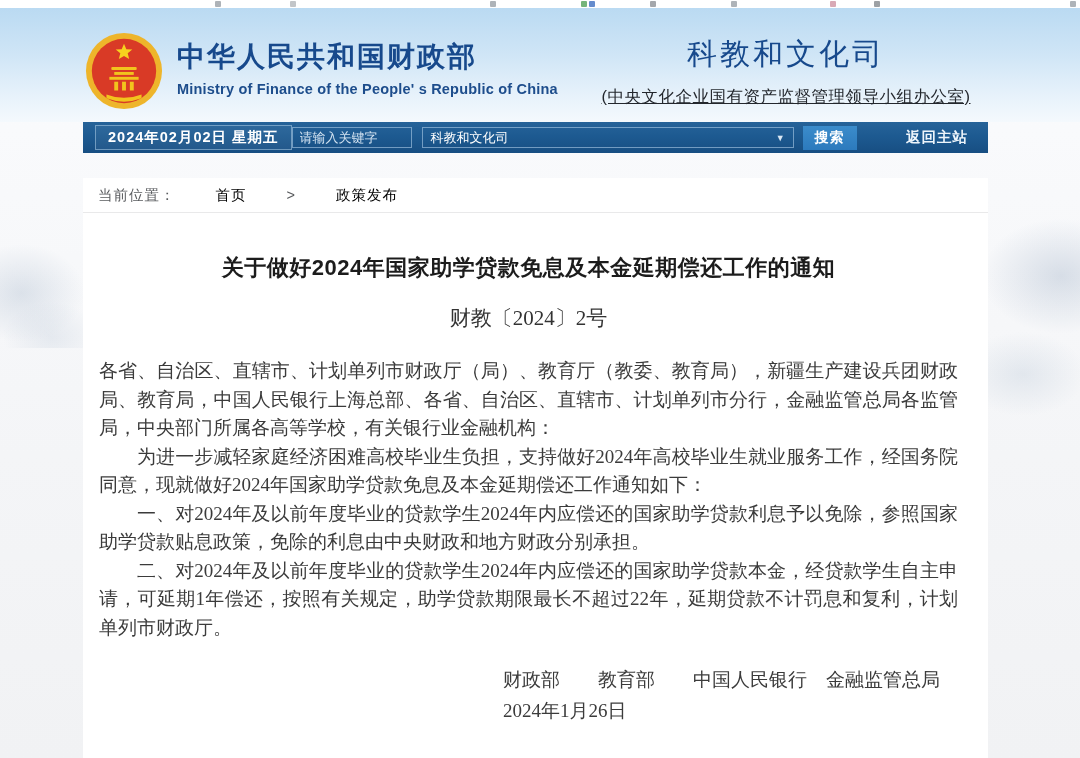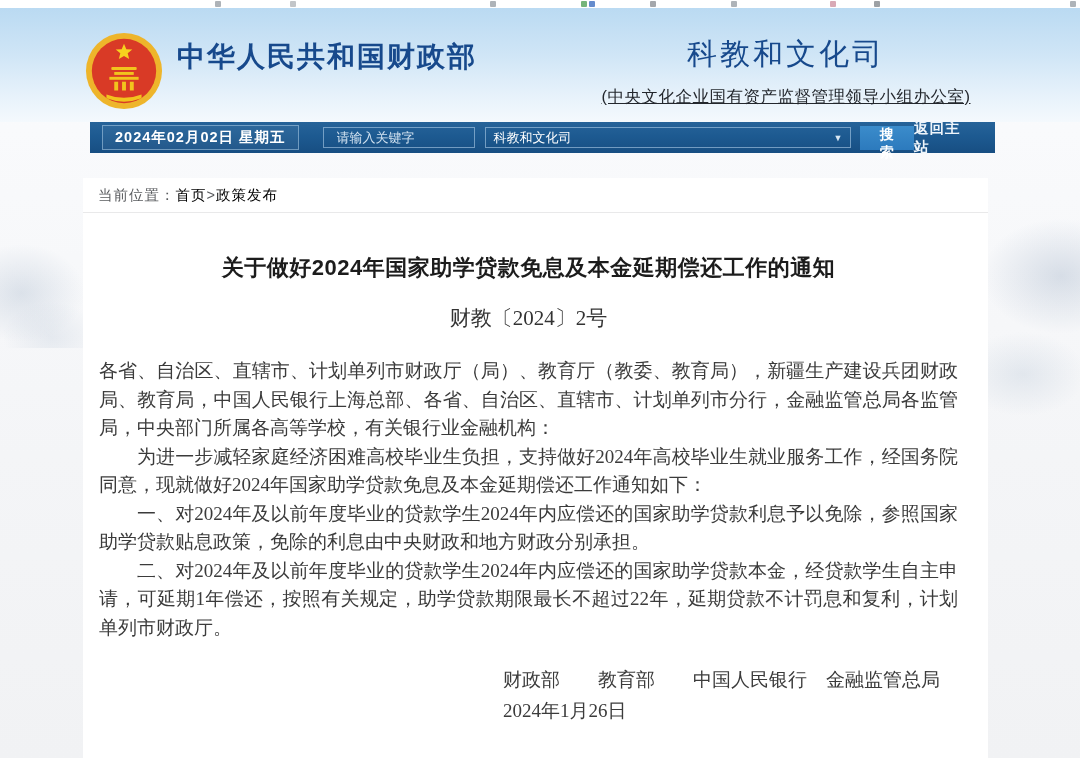--- a/index.html
+++ b/index.html
@@ -37,32 +37,32 @@
                radial-gradient(ellipse 70px 50px at 60% 95%, rgba(160,178,200,.2), transparent 70%);
   }
   .mount-right {
     position:absolute; right:0; top:150px; width:95px; height:280px; pointer-events:none;
     background:radial-gradient(ellipse 110px 80px at 80% 45%, rgba(140,160,186,.3), transparent 72%),
                radial-gradient(ellipse 90px 60px at 40% 80%, rgba(156,176,198,.22), transparent 70%);
   }
 
   
   .navbar {
-    position:absolute; top:122px; left:90px; width:905px; height:31px;
+    position:absolute; top:122px; left:83px; width:905px; height:31px;
     background:linear-gradient(180deg,#266399 0%,#1d5a91 45%,#174e82 100%);
     display:flex; align-items:center; padding:0 12px; color:#fff;
   }
   .nav-date {
     border:1px solid rgba(173,205,231,.55); background:rgba(255,255,255,.05);
     padding:2px 12px; font-size:14.5px; font-weight:bold; letter-spacing:1px; white-space:nowrap;
   }
   .nav-search-input {
-    margin-left:24px; width:152px; height:21px; background:transparent;
+    width:120px; height:21px; background:transparent;
     border:1px solid rgba(173,205,231,.6); color:#e8f1f9;
-    font-size:13px; padding:0 13px; font-family:inherit;
+    font-size:13px; padding:0 7px; font-family:inherit;
   }
   .nav-search-input::placeholder { color:#d3e3f1; opacity:1; }
   .nav-select {
     margin-left:10px; width:372px; height:21px; border:1px solid rgba(173,205,231,.6);
     display:flex; align-items:center; justify-content:space-between;
     padding:0 8px; font-size:13px; color:#fff; cursor:pointer;
   }
   .nav-select .arrow { font-size:9px; color:#d9e7f3; }
   .nav-search-btn {
     margin-left:9px; height:24px; padding:0 12px;
@@ -72,21 +72,21 @@
   }
   .nav-back { margin-left:auto; margin-right:8px; color:#eef5fb; font-size:14.5px; font-weight:bold; letter-spacing:1px; text-decoration:none; }
 
   
   .content {
     position:absolute; top:178px; left:83px; width:905px; height:580px;
     background:#fff;
   }
   .breadcrumb {
     height:35px; display:flex; align-items:center; padding-left:15px;
-    font-size:14.5px; color:#595b5e; border-bottom:1px solid #e9e9ea; letter-spacing:1px;
+    font-size:14.5px; color:#595b5e; border-bottom:1px solid #e9e9ea; letter-spacing:1px;gap:40px;
   }
   .breadcrumb a { color:#000000; text-decoration:none;text-align:center; }
 
   .article { padding:0 30px 0 16px; }
   .doc-title {
     margin-top:40px; text-align:center; font-size:22px; font-weight:bold; color:#1c1c1c;
     letter-spacing:.5px; font-family:"Liberation Sans","DejaVu Sans",sans-serif;
   }
   .doc-number {
     margin-top:21px; text-align:center; font-size:21px; color:#333;
@@ -130,20 +130,21 @@
     <rect x="27" y="36" width="26" height="3" rx="1" fill="#f2c41d"></rect>
     <rect x="30" y="41" width="20" height="3" fill="#f2c41d"></rect>
     <rect x="25" y="46" width="30" height="3" fill="#f2c41d"></rect>
     <rect x="30" y="51" width="4" height="9" fill="#f2c41d"></rect>
     <rect x="38" y="51" width="4" height="9" fill="#f2c41d"></rect>
     <rect x="46" y="51" width="4" height="9" fill="#f2c41d"></rect>
     <path d="M22 64 Q40 71 58 64 L58 68 Q40 75 22 68 Z" fill="#f2c41d"></path>
   </svg>
   <div class="ministry">
     <div class="ministry-title">中华人民共和国财政部</div>
+    <div class="ministry-sub">Ministry of Finance of the People' s Republic of China</div>
   </div>
   <div class="dept">
     <div class="dept-title">科教和文化司</div>
     <div class="dept-sub">(中央文化企业国有资产监督管理领导小组办公室)</div>
   </div>
 </div>
 
 <div class="mount-left"></div>
 <div class="mount-right"></div>
 

